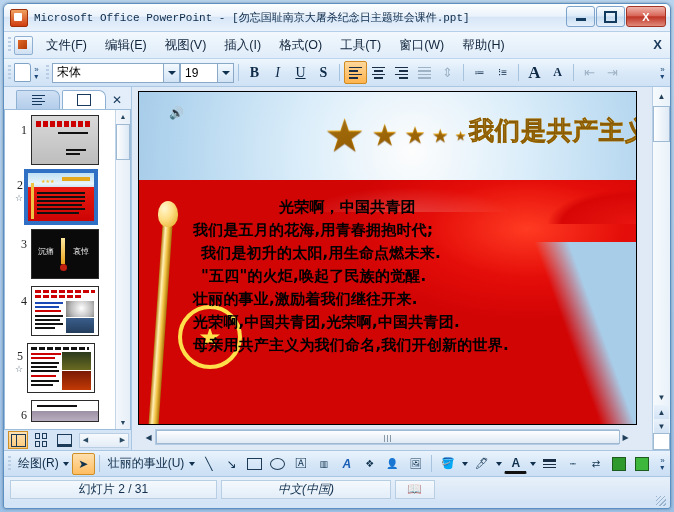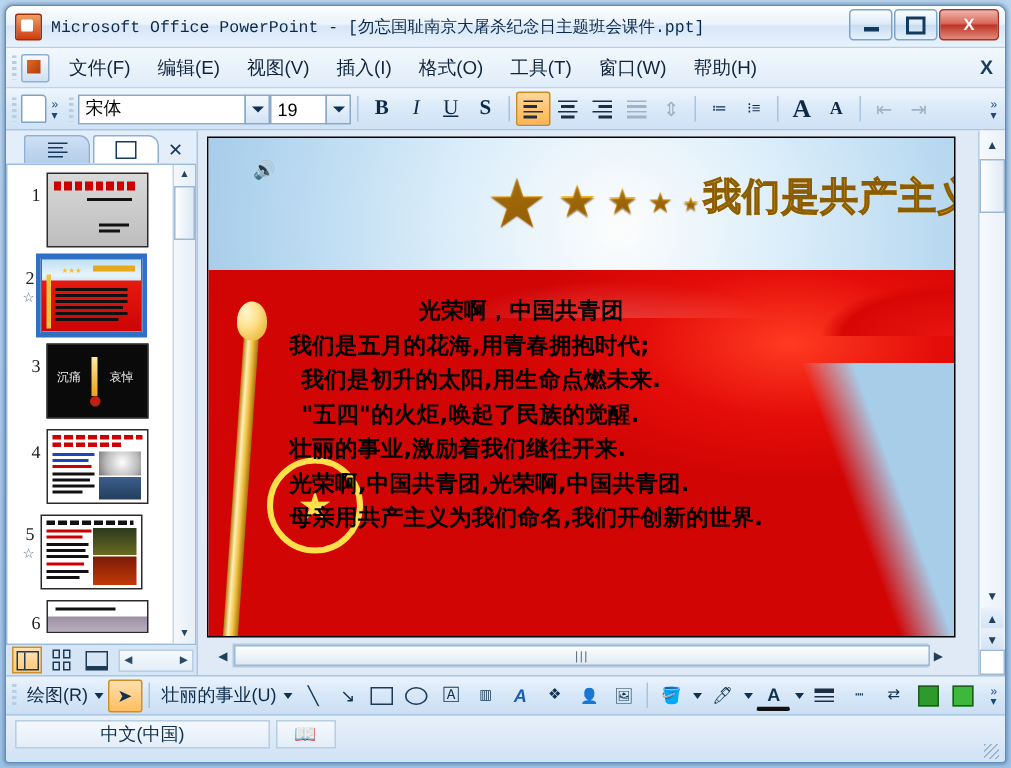--- a/index.html
+++ b/index.html
@@ -255,21 +255,21 @@
   .ci{width:13px;height:10px;border:1.5px solid #1d3b57;border-radius:50%;}
   
   .statusbar{
     height:24px;display:flex;align-items:center;gap:4px;padding:0 6px;
     background:linear-gradient(180deg,#e7f0fa,#d6e5f6);
   }
   .scell{
     height:17px;border:1px solid #b7cee3;background:linear-gradient(180deg,#f4f9fd,#e3edf8);
     display:flex;align-items:center;justify-content:center;font-size:12px;color:#12304d;
   }
-  .sc1{width:205px;} .sc2{width:195px;} .sc3{width:168px;}
+  .sc1{width:205px;} .sc2{width:195px;} .sc3{width:168px;font-style:italic;}
   .sc4{width:38px;}
   .spell{font-size:12px;color:#14314e;}
   .grip-rz{position:absolute;right:4px;bottom:2px;width:10px;height:10px;
     background:repeating-linear-gradient(135deg,#9ab4cd 0 1px,transparent 1px 3px);}
 </style>
 </head>
 <body>
 
 <div class="win">
 
@@ -606,20 +606,21 @@
     <div class="dbtn">
       <span style="width:12px;height:12px;background:#2e9a2e;border:1px solid #1d5c1d;display:block;"></span>
     </div>
     <div class="dbtn">
       <span style="width:12px;height:12px;background:#3db83d;border:1px solid #1d5c1d;display:block;"></span>
     </div>
     <div class="ovf" style="margin-left:auto;margin-right:2px">»<br>▾</div>
   </div>
 
   <div class="statusbar">
+    <div class="scell sc1">幻灯片 2 / 31</div>
     <div class="scell sc3">中文(中国)</div>
     <div class="scell sc4">
         <span class="spell">📖</span>
       </div>
     <div class="grip-rz"></div>
   </div>
 
 </div>
 
 </body></html>

